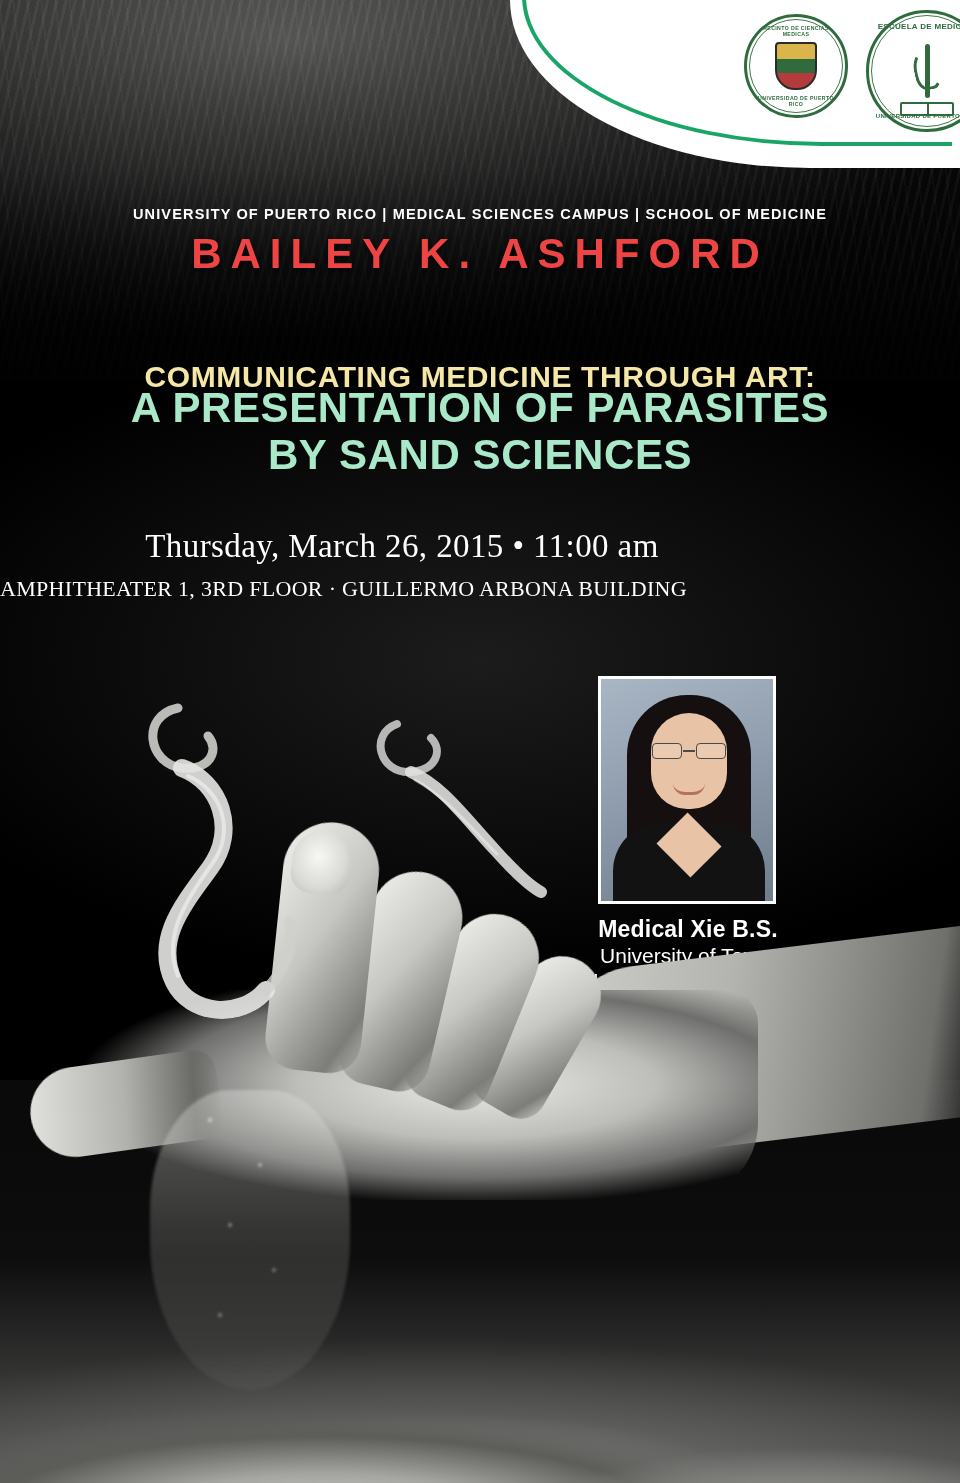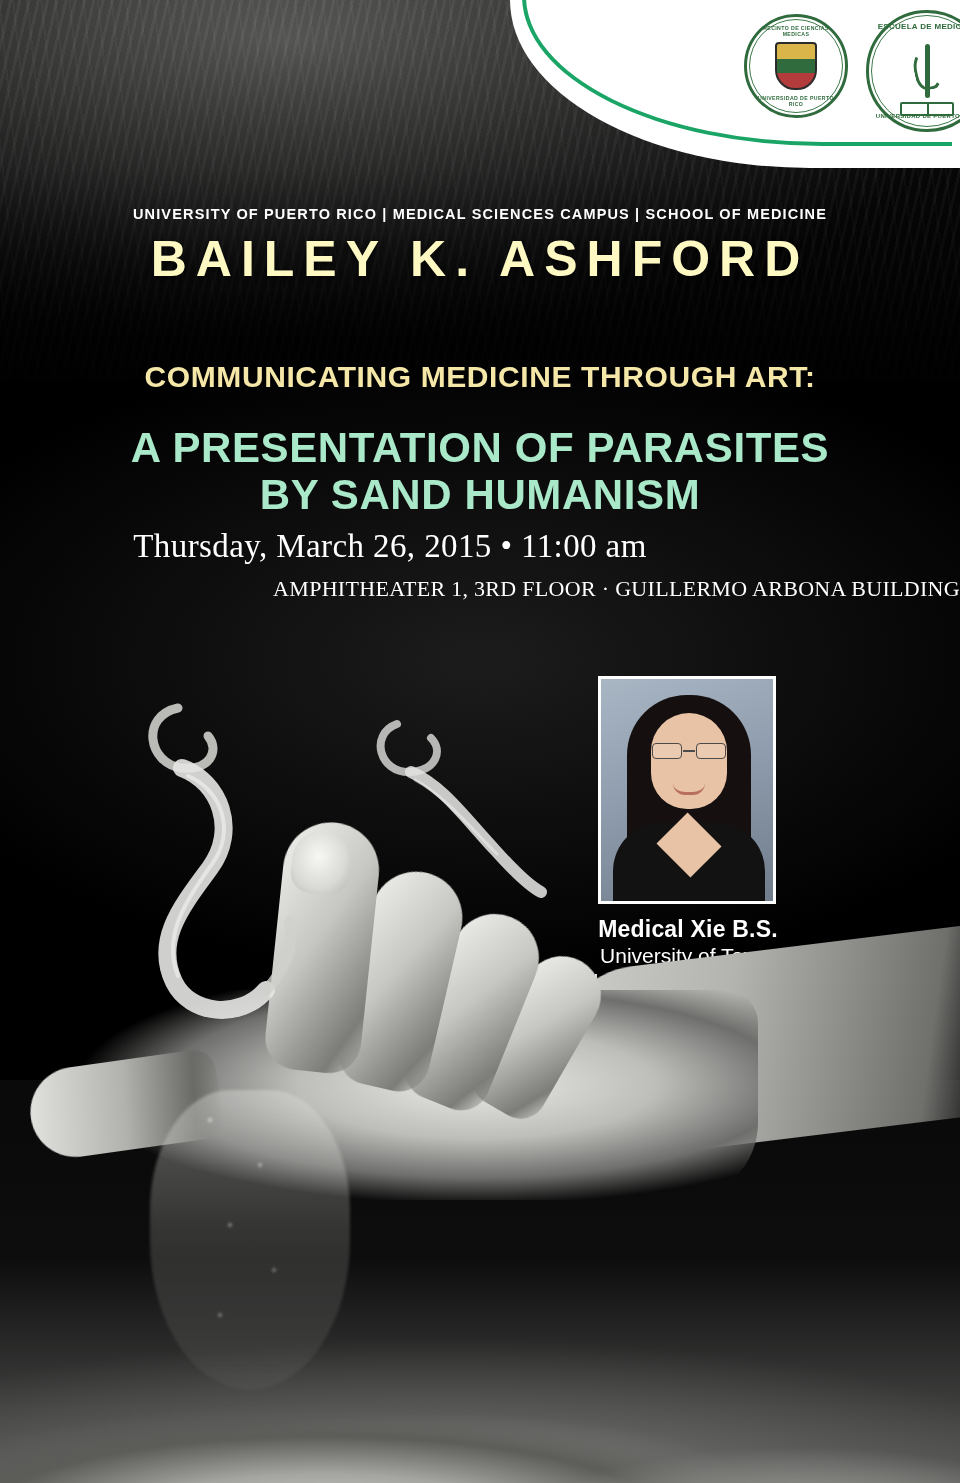--- a/index.html
+++ b/index.html
@@ -140,43 +140,43 @@
   .seal-label-top { top: 6px; }
   .seal-label-bot { bottom: 7px; font-size: 6px; }
 
   
   .header-block { position: absolute; left: 0; top: 206px; width: 960px; text-align: center; }
   .kicker {
     color: #ffffff; font-size: 14.5px; font-weight: bold; letter-spacing: 1.15px;
   }
   .title-main {
     margin-top: 8px;
-    color: #fef9c3; font-size: 50px; font-weight: bold; letter-spacing: 9px;
+    color: #ef4444; font-size: 42px; font-weight: bold; letter-spacing: 9px;
     text-shadow: 0 2px 6px rgba(0,0,0,0.8);
   }
   .title-sub {
     margin-top: 6px;
     color: #ffffff; font-size: 28.5px; font-weight: bold; letter-spacing: 1.4px;
   }
 
   .topic-1 {
     position: absolute; left: 0; top: 360px; width: 960px; text-align: center;
     color: #f4e7a8; font-size: 30px; font-weight: bold; letter-spacing: .6px;
   }
   .topic-2 {
-    position: absolute; left: 0; top: 424px; width: 960px; text-align: center;
+    position: absolute; left: 0; top: 384px; width: 960px; text-align: center;
     color: #a9e8c9; font-size: 42px; font-weight: bold; line-height: 1.12; letter-spacing: .6px;
   }
 
   .when {
-    position: absolute; left: 4px; top: 528px; width: 772px; text-align: center;
+    position: absolute; left: 16px; top: 528px; width: 772px; text-align: center;
     color: #ffffff; font-family: "Liberation Serif", serif; font-size: 33px; letter-spacing: .4px;
   }
   .where1, .where2 {
-    position: absolute; left: 0; width: 960px; text-align: right;
+    position: absolute; left: 0; width: 960px; text-align: left;
     color: #ffffff; font-family: "Liberation Serif", serif; font-size: 22px; letter-spacing: .3px;
   }
   .where1 { top: 576px; }
   .where2 { top: 610px; }
 
   
   .speaker-photo {
     position: absolute; left: 598px; top: 676px; width: 178px; height: 228px;
     border: 3px solid #ffffff;
     background: linear-gradient(160deg, #a9b6c4 0%, #8f9dae 45%, #6f7c8b 100%);
@@ -310,21 +310,21 @@
   </div>
 
   <div class="header-block">
     <div class="kicker">UNIVERSITY OF PUERTO RICO | MEDICAL SCIENCES CAMPUS | SCHOOL OF MEDICINE</div>
     <div class="title-main">BAILEY K. ASHFORD</div>
   </div>
 
   <div class="topic-1">COMMUNICATING MEDICINE THROUGH ART:</div>
   <div class="topic-2">
     <div>A PRESENTATION OF PARASITES</div>
-    <div>BY SAND HUMANISM</div>
+    <div>BY SAND SCIENCES</div>
   </div>
 
   <div class="when">Thursday, March 26, 2015 • 11:00 am</div>
   <div class="where1">AMPHITHEATER 1, 3RD FLOOR · GUILLERMO ARBONA BUILDING</div>
 
   <div class="speaker-photo">
     <div class="sp-hair"></div>
     <div class="sp-face"></div>
     <div class="sp-glasses">
       <div class="lens l"></div>

